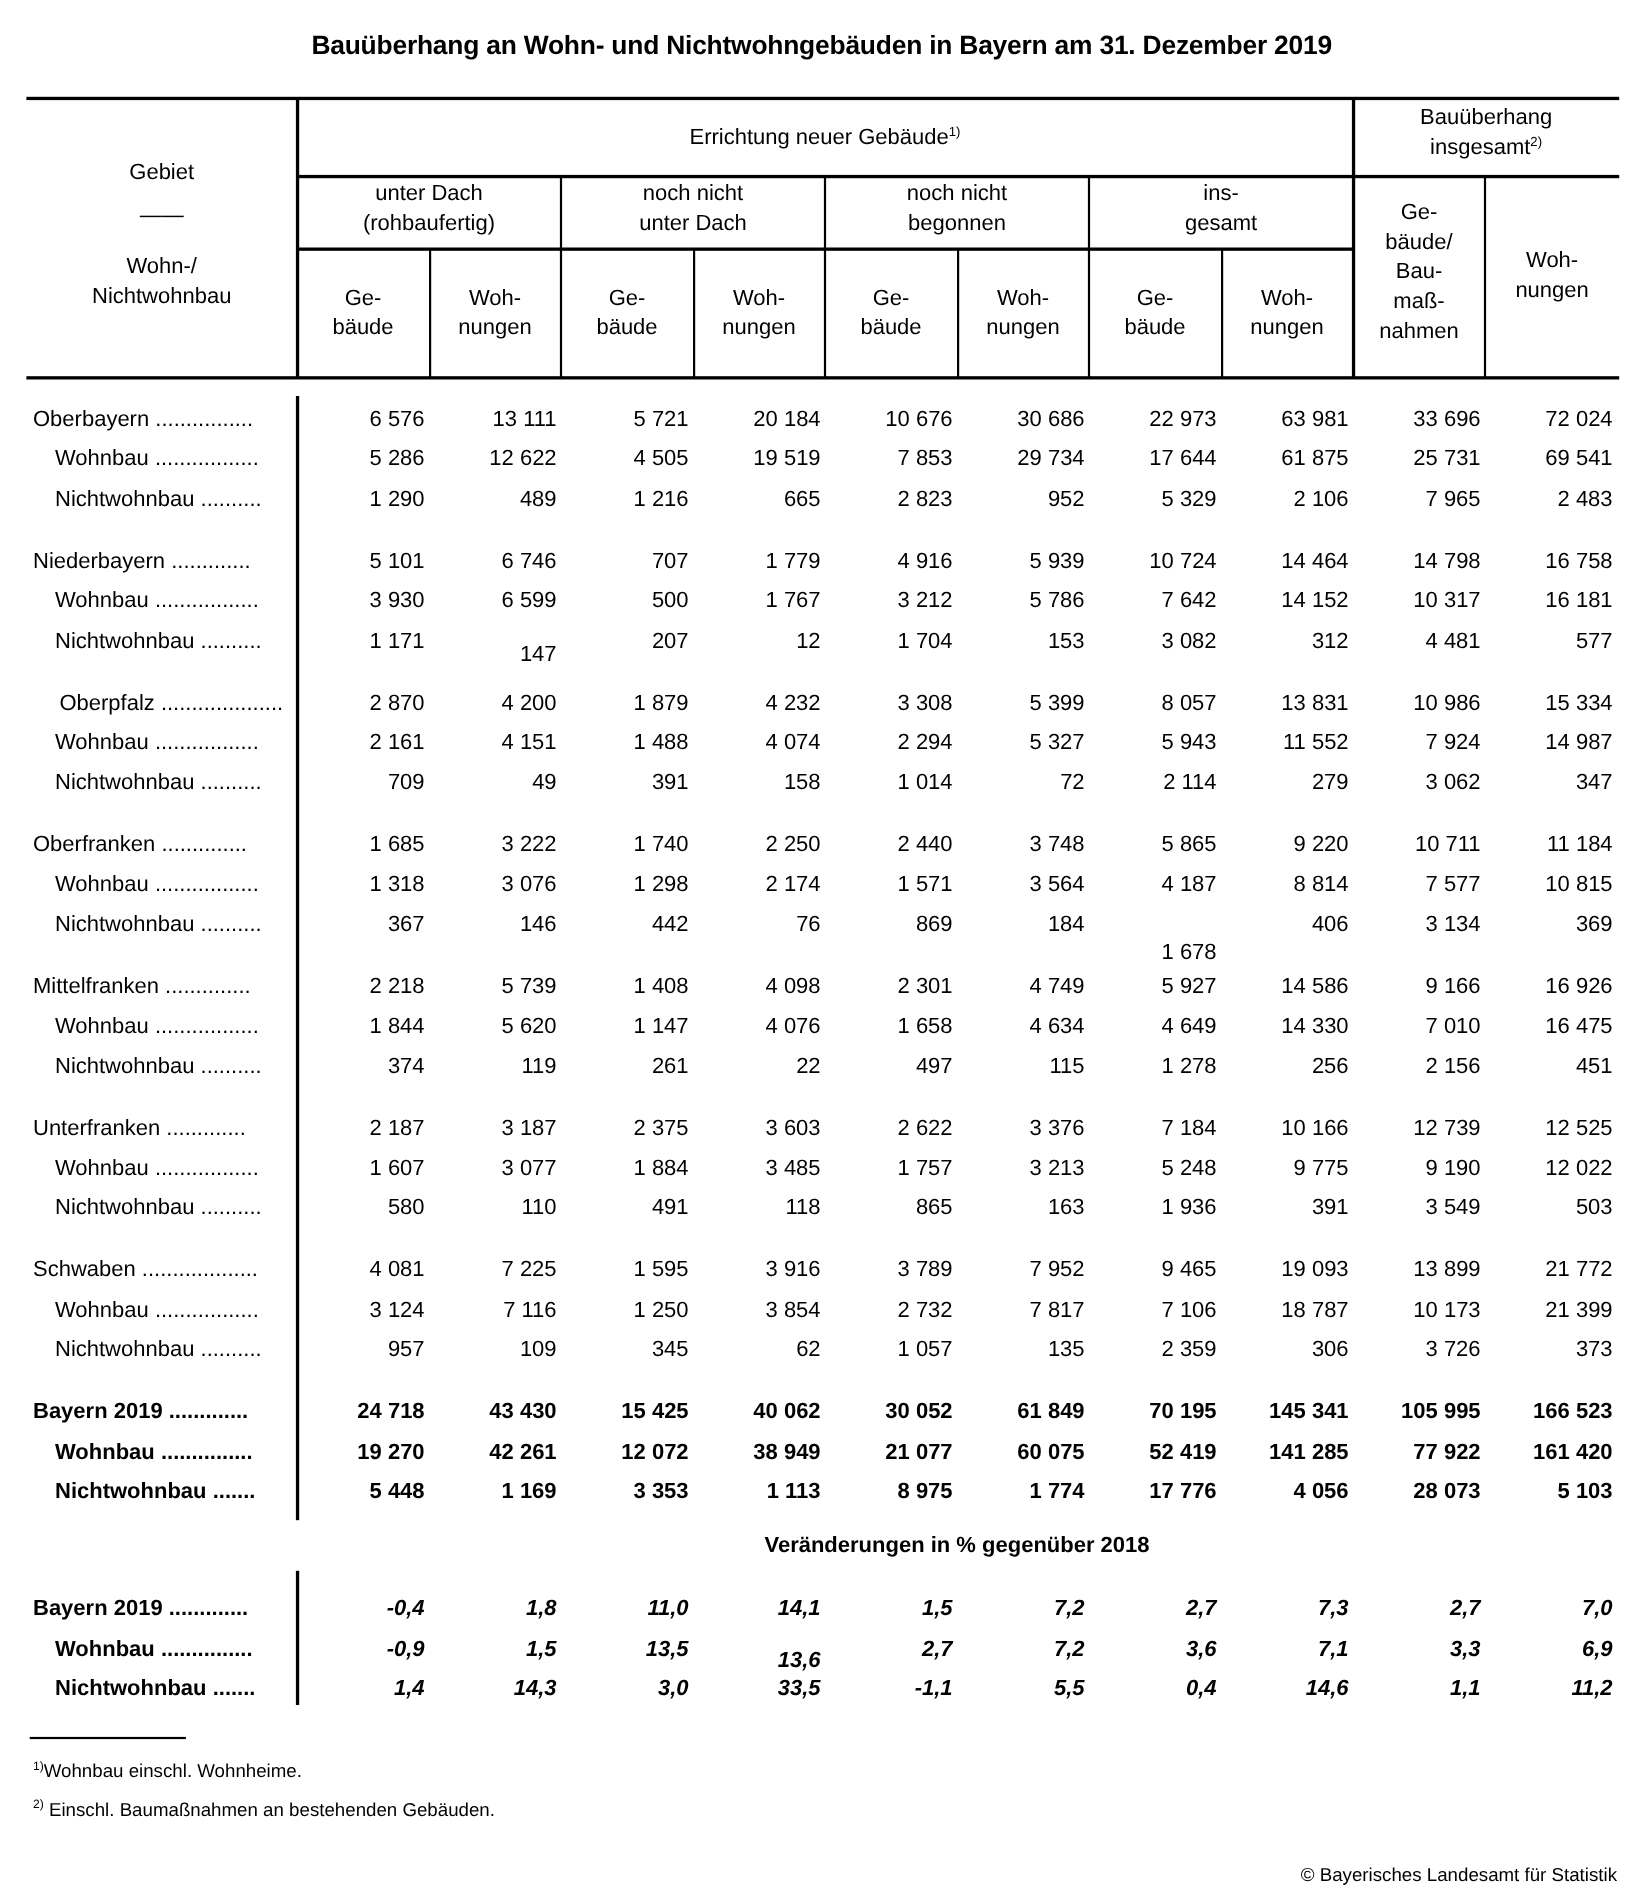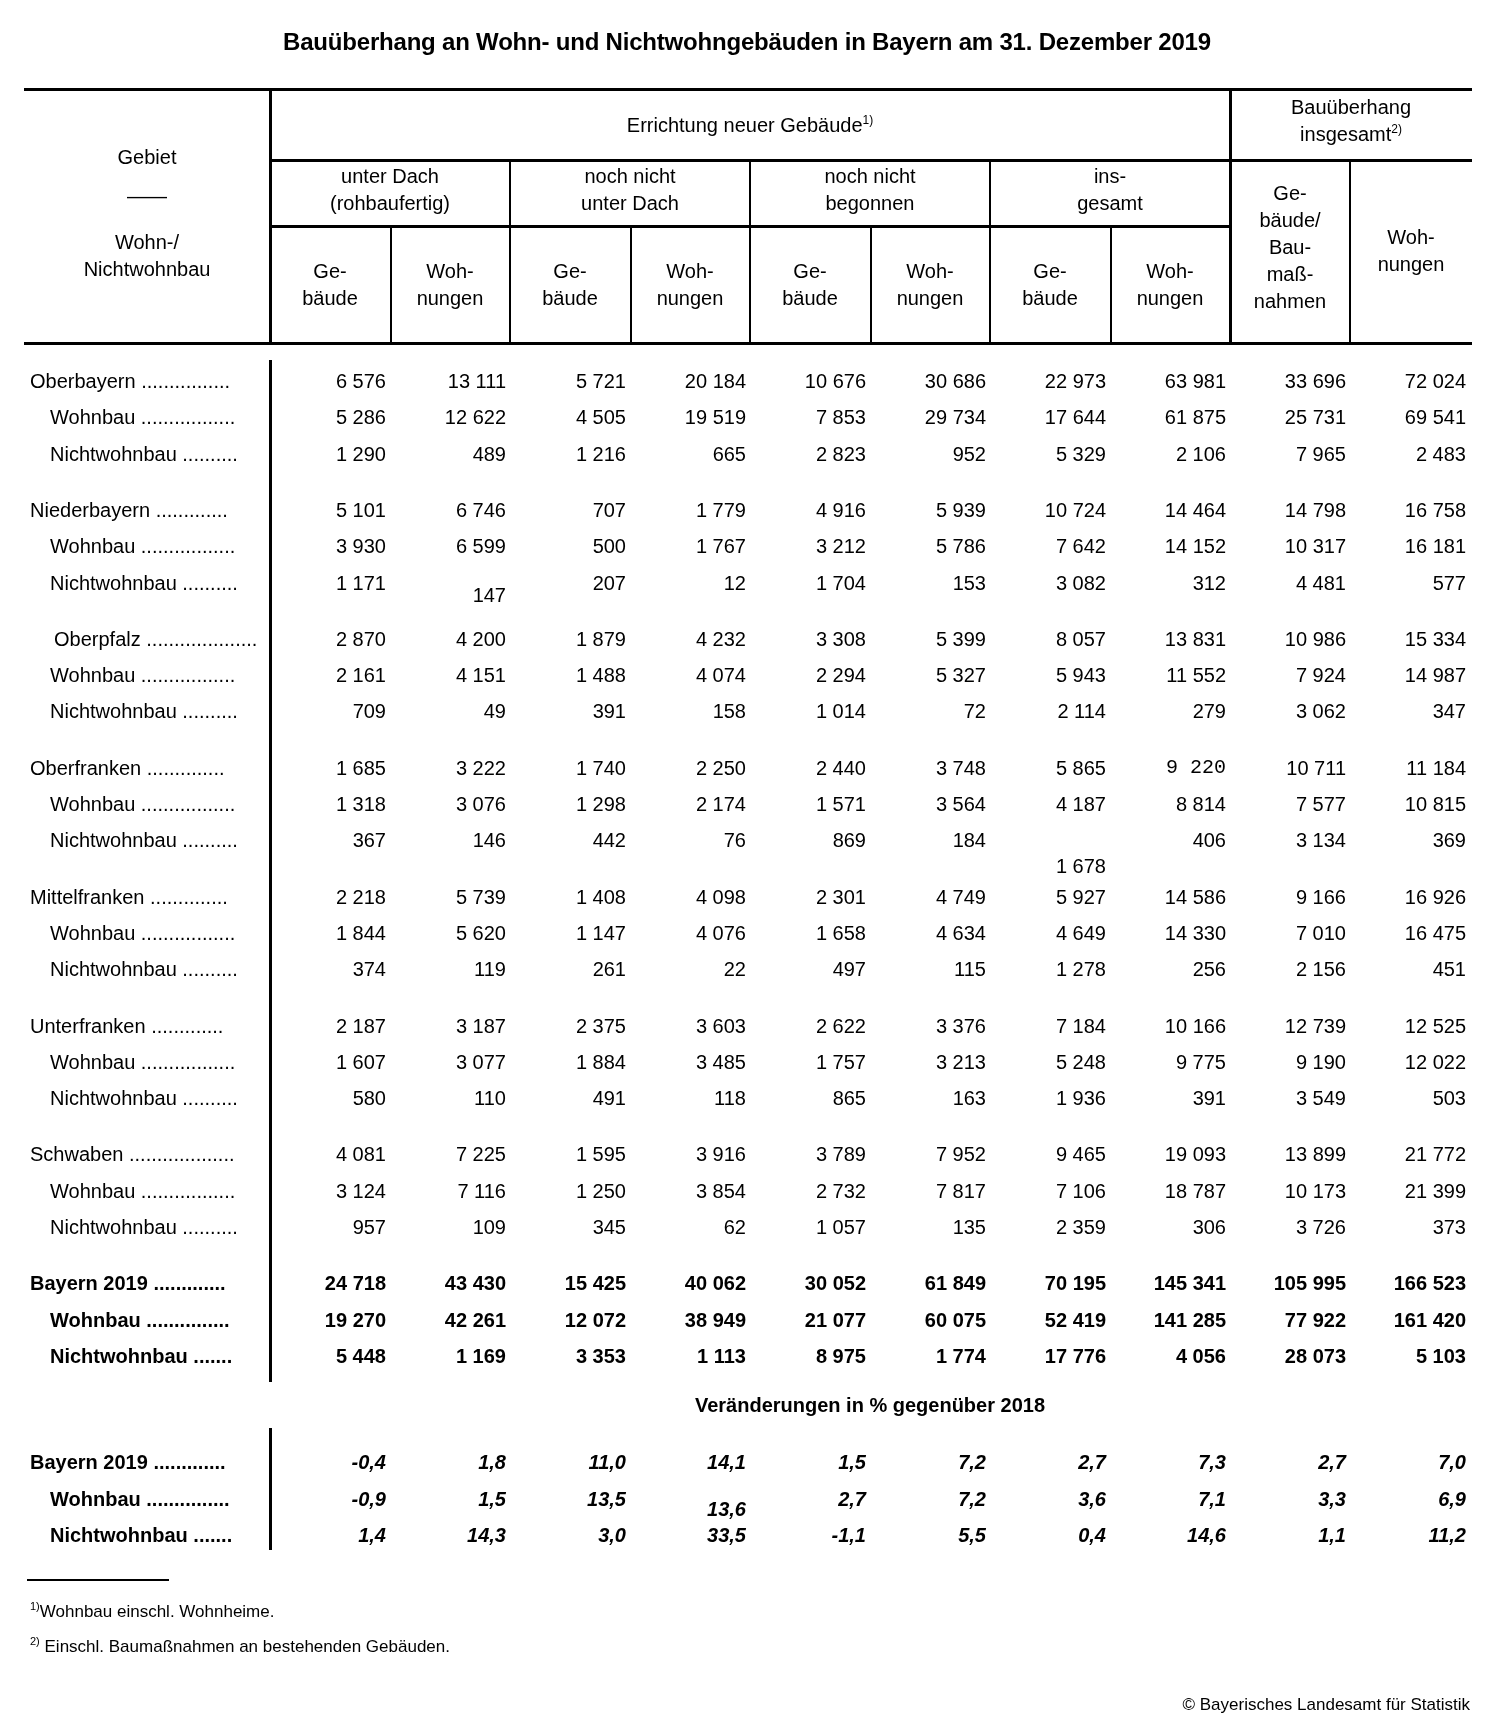--- a/index.html
+++ b/index.html
@@ -243,21 +243,21 @@
       </div>
       <div>
         <div class="lbl" style="left: 30px; top: 755.7px;">Oberfranken ..............</div>
         <div class="num" style="left: 270px; top: 755.7px;">1 685</div>
         <div class="num" style="left: 390px; top: 755.7px;">3 222</div>
         <div class="num" style="left: 510px; top: 755.7px;">1 740</div>
         <div class="num" style="left: 630px; top: 755.7px;">2 250</div>
         <div class="num" style="left: 750px; top: 755.7px;">2 440</div>
         <div class="num" style="left: 870px; top: 755.7px;">3 748</div>
         <div class="num" style="left: 990px; top: 755.7px;">5 865</div>
-        <div class="num" style="left: 1110px; top: 755.7px; font-family: Liberation Mono, monospace;">9 220</div>
+        <div class="num" style="left: 1110px; top: 755.7px;">9 220</div>
         <div class="num" style="left: 1230px; top: 755.7px;">10 711</div>
         <div class="num" style="left: 1350px; top: 755.7px;">11 184</div>
       </div>
       <div>
         <div class="lbl" style="left: 50px; top: 792px;">Wohnbau .................</div>
         <div class="num" style="left: 270px; top: 792px;">1 318</div>
         <div class="num" style="left: 390px; top: 792px;">3 076</div>
         <div class="num" style="left: 510px; top: 792px;">1 298</div>
         <div class="num" style="left: 630px; top: 792px;">2 174</div>
         <div class="num" style="left: 750px; top: 792px;">1 571</div>

